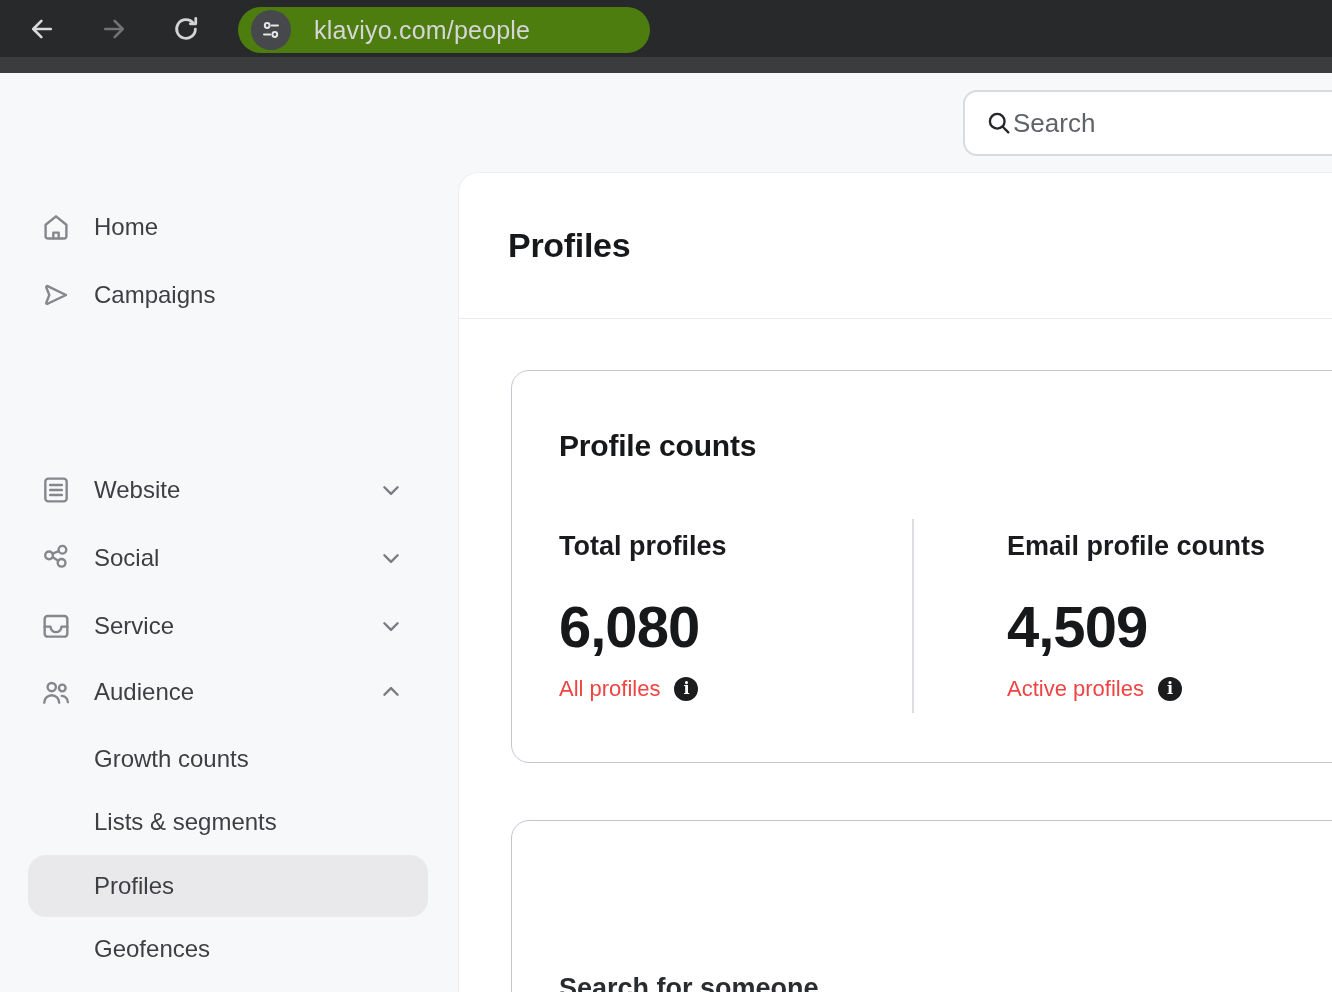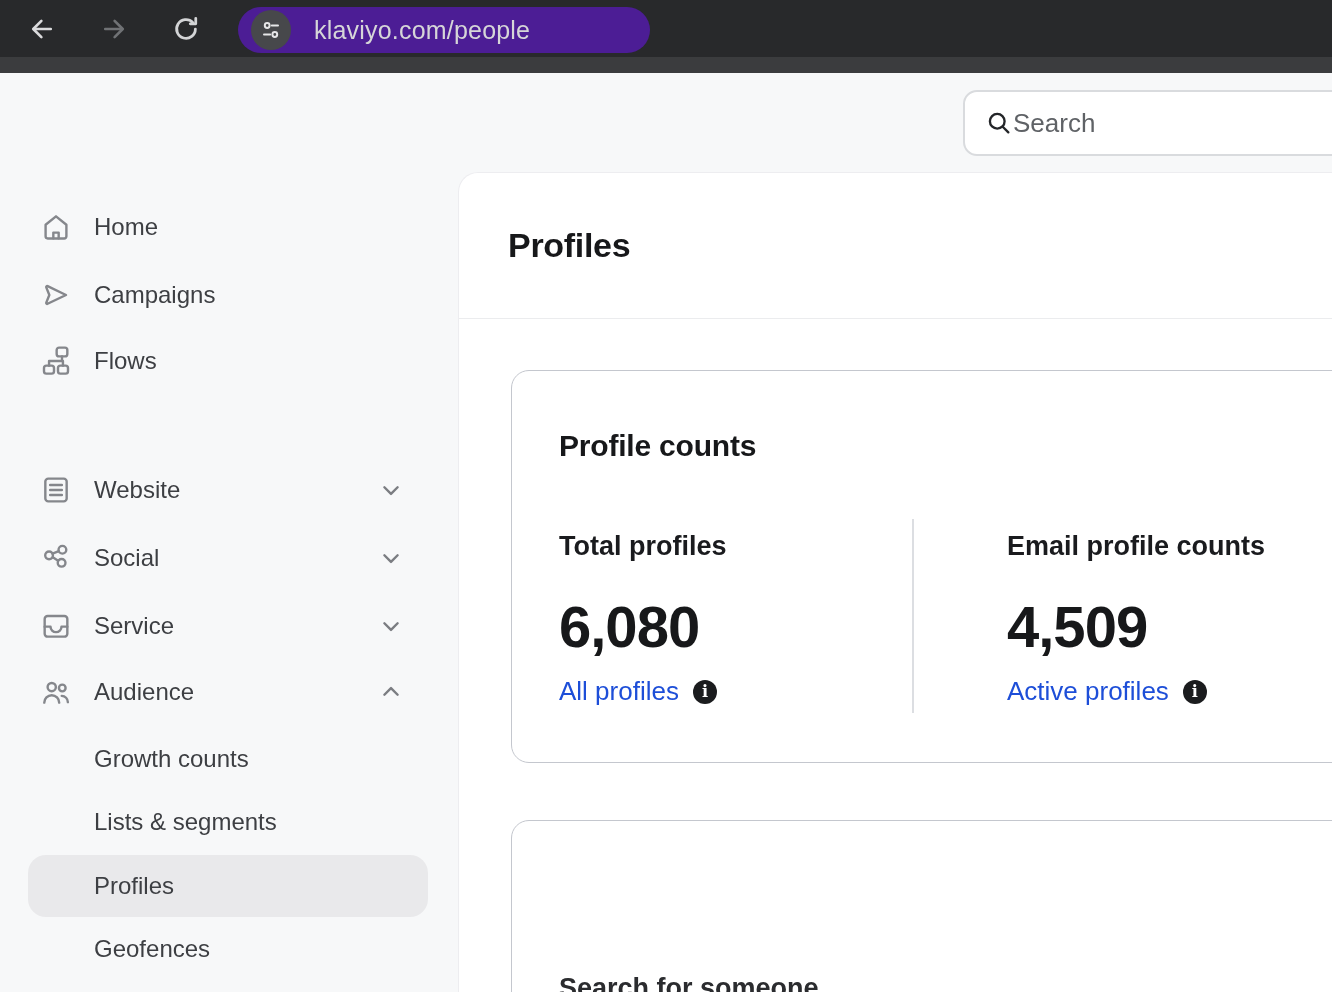--- a/index.html
+++ b/index.html
@@ -11,21 +11,21 @@
   }
 
   
   .chrome { position: absolute; left: 0; top: 0; width: 1332px; height: 73px; background: #28292b; }
   .chrome .bookmarks-strip { position: absolute; left: 0; top: 57px; width: 1332px; height: 16px; background: #3b3c3e; }
   .nav-btn { position: absolute; top: 13px; width: 32px; height: 32px; display: flex; align-items: center; justify-content: center; }
   .nav-btn svg { width: 30px; height: 30px; }
   .btn-back { left: 26px; }
   .btn-forward { left: 98px; }
   .btn-reload { left: 170px; }
-  .url-pill { position: absolute; left: 238px; top: 7px; width: 412px; height: 46px; background: #4c1d95; border-radius: 23px; }
+  .url-pill { position: absolute; left: 238px; top: 7px; width: 412px; height: 46px; background: #4d7c0f; border-radius: 23px; }
   .site-settings { position: absolute; left: 13px; top: 3px; width: 40px; height: 40px; border-radius: 50%; background: #47484b; display: flex; align-items: center; justify-content: center; }
   .site-settings svg { width: 24px; height: 24px; }
   .url-text { position: absolute; left: 76px; top: 0; height: 46px; line-height: 46px; font-size: 25px; color: #d6d6d8; letter-spacing: 0.2px; white-space: nowrap; }
 
   
   .klaviyo-logo { position: absolute; left: 38px; top: 106px; width: 42px; height: 30px; background: #26272b;
     clip-path: polygon(0 0, 100% 0, 69% 50%, 100% 100%, 0 100%); }
   .search-box { position: absolute; left: 963px; top: 90px; width: 400px; height: 66px; background: #ffffff;
     border: 2px solid #d9dbde; border-radius: 14px; display: flex; align-items: center; }
   .search-box svg { width: 28px; height: 28px; margin-left: 20px; flex: 0 0 auto; }
@@ -60,21 +60,21 @@
   .card-title { position: absolute; left: 47px; font-size: 30px; font-weight: 700; color: #17181a; letter-spacing: -0.2px; }
   .card-counts .card-title { top: 58px; }
   .card-explore .card-title { top: 54px; }
 
   .stat-col { position: absolute; top: 0; }
   .stat-col.col1 { left: 47px; }
   .stat-col.col2 { left: 495px; }
   .stat-label { position: absolute; top: 160px; font-size: 27px; font-weight: 700; color: #1a1b1e; white-space: nowrap; }
   .stat-value { position: absolute; top: 222px; font-size: 58px; font-weight: 700; color: #17181a; letter-spacing: -1px; white-space: nowrap; text-align: center; }
   .stat-subrow { position: absolute; top: 305px; display: flex; align-items: center; gap: 14px; }
-  .stat-sublabel { font-size: 26px; color: #1d4ed8; white-space: nowrap; }
+  .stat-sublabel { font-size: 22px; color: #ef4444; white-space: nowrap; }
   .info-badge { width: 24px; height: 24px; border-radius: 50%; background: #1b1c1e; color: #ffffff;
     font-family: "DejaVu Serif", serif; font-weight: 700; font-size: 16px; line-height: 24px;
     text-align: center; display: inline-block; cursor: pointer; }
   .col-divider { position: absolute; left: 400px; top: 148px; width: 1.5px; height: 194px; background: #dcdee2; }
 
   .explore-search-label { position: absolute; left: 47px; top: 152px; font-size: 27px; font-weight: 600; color: #2b2c2f; }
 
   svg { display: block; }
 </style>
 </head>
@@ -136,32 +136,20 @@
 
   <div class="nav-row" style="top:191px">
     <span class="icon">
       <svg viewBox="0 0 24 24" fill="none" stroke="currentColor" stroke-width="1.8" stroke-linecap="round" stroke-linejoin="round">
           <path d="M19.5 12 5.7 5.4c-.6-.3-1.2.3-1 .9L7 12l-2.3 5.7c-.2.6.4 1.2 1 .9L19.5 12Z"></path>
         </svg>
     </span>
     <span class="label">Campaigns</span>
   </div>
 
-  <div class="nav-row" style="top:257px">
-    <span class="icon">
-      <svg viewBox="0 0 24 24" fill="none" stroke="currentColor" stroke-width="1.8" stroke-linecap="round" stroke-linejoin="round">
-          <rect x="12.5" y="2" width="8" height="6.5" rx="1.8"></rect>
-          <rect x="3" y="15.5" width="7.5" height="6" rx="1.8"></rect>
-          <rect x="13.5" y="15.5" width="7.5" height="6" rx="1.8"></rect>
-          <path d="M16.5 8.5v3.5H6.8v3.5"></path>
-          <path d="M17.2 12v3.5"></path>
-        </svg>
-    </span>
-    <span class="label">Flows</span>
-  </div>
 
   <div class="nav-row" style="top:386px">
     <span class="icon">
       <svg viewBox="0 0 24 24" fill="none" stroke="currentColor" stroke-width="1.8" stroke-linecap="round" stroke-linejoin="round">
           <rect x="4" y="3.5" width="16" height="17" rx="2.2"></rect>
           <path d="M7.6 8.2h8.8M7.6 12h8.8M7.6 15.8h8.8"></path>
         </svg>
     </span>
     <span class="label">Website</span>
     <span class="chev">

